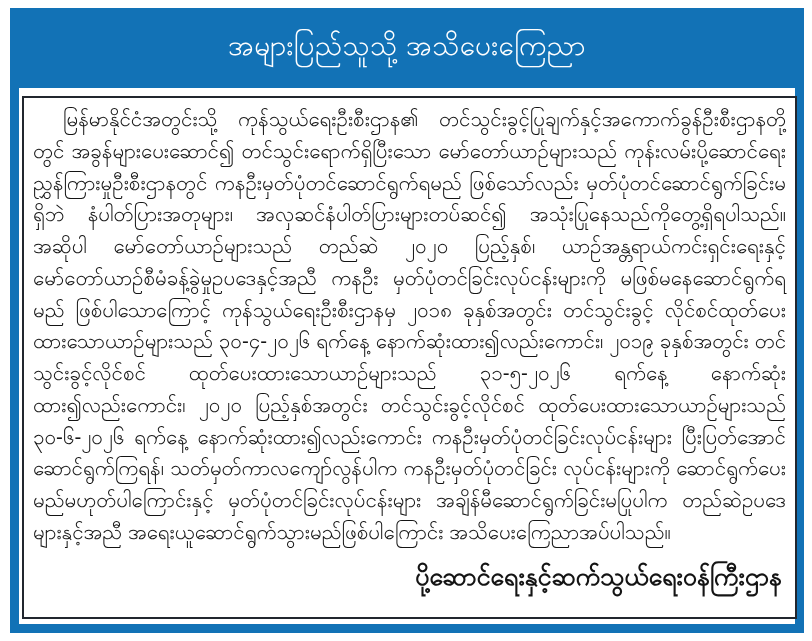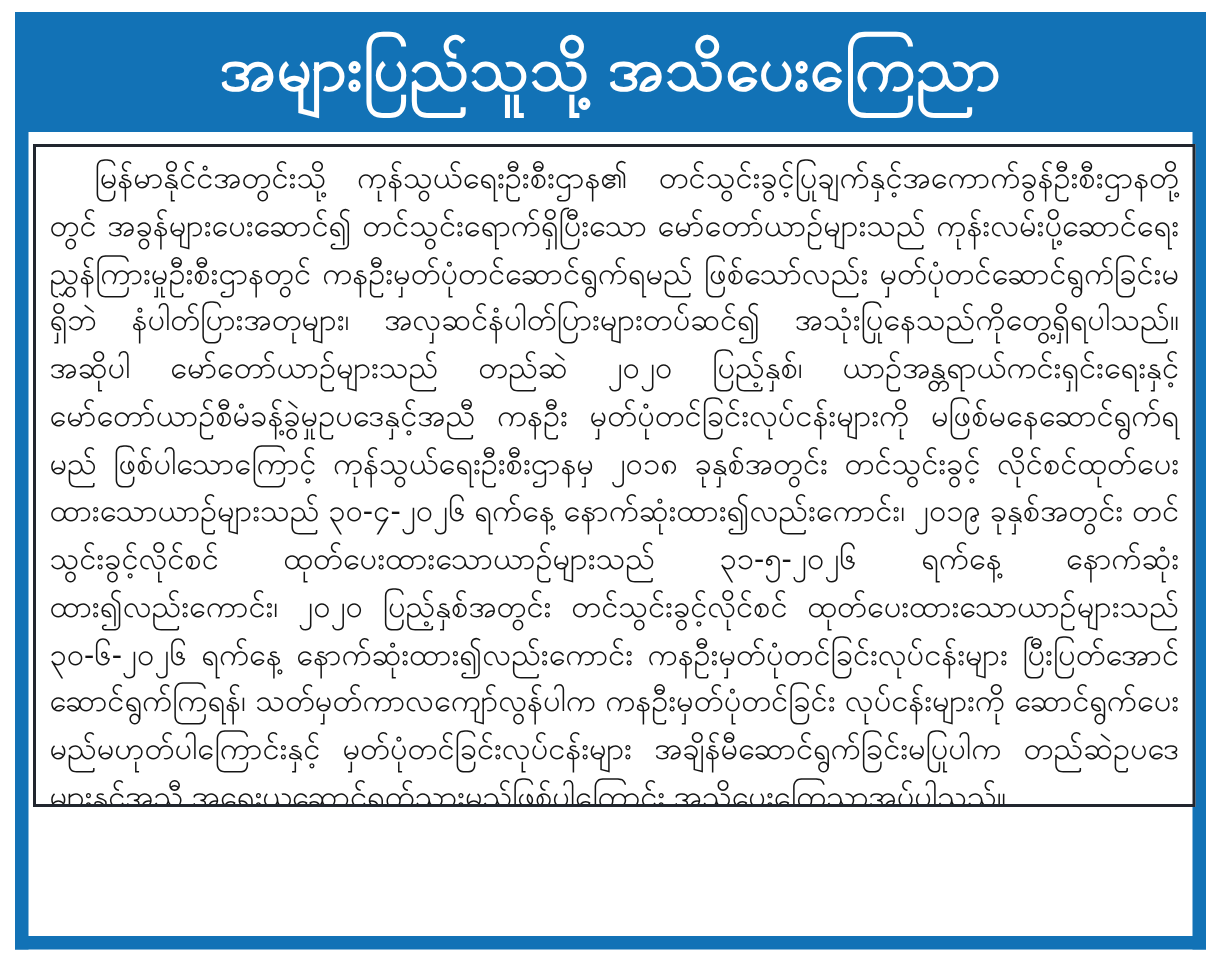--- a/index.html
+++ b/index.html
@@ -25,35 +25,35 @@
     position: absolute;
     left: 10px; top: 8px;
     width: 794px; height: 80px;
     background: var(--frame-blue);
     display: flex;
     align-items: center;
     justify-content: center;
   }
   .banner-title {
     color: var(--title-text);
-    font-size: 41px;
-    font-weight: bold;
+    font-size: 28px;
+    font-weight: normal;
     letter-spacing: 0.5px;
     white-space: nowrap;
     line-height: 1;
     padding-bottom: 4px;
   }
   .frame-strip { position: absolute; background: var(--frame-blue); }
   .frame-left   { left: 10px;  top: 88px;  width: 9px;   height: 545px; }
   .frame-right  { left: 795px; top: 88px;  width: 9px;   height: 545px; }
   .frame-bottom { left: 10px;  top: 624px; width: 794px; height: 9px; }
   .notice-box {
     position: absolute;
     left: 22px; top: 96px;
-    width: 775px; height: 442px;
+    width: 775px; height: 523px;
     background: #ffffff;
     border: 2px solid var(--box-border);
     padding: 5px 9px 4px 9px;
     overflow: hidden;
   }
   .notice-paragraph {
     color: var(--body-text);
     font-size: 20.5px;
     line-height: 1.55;
     text-align: justify;

